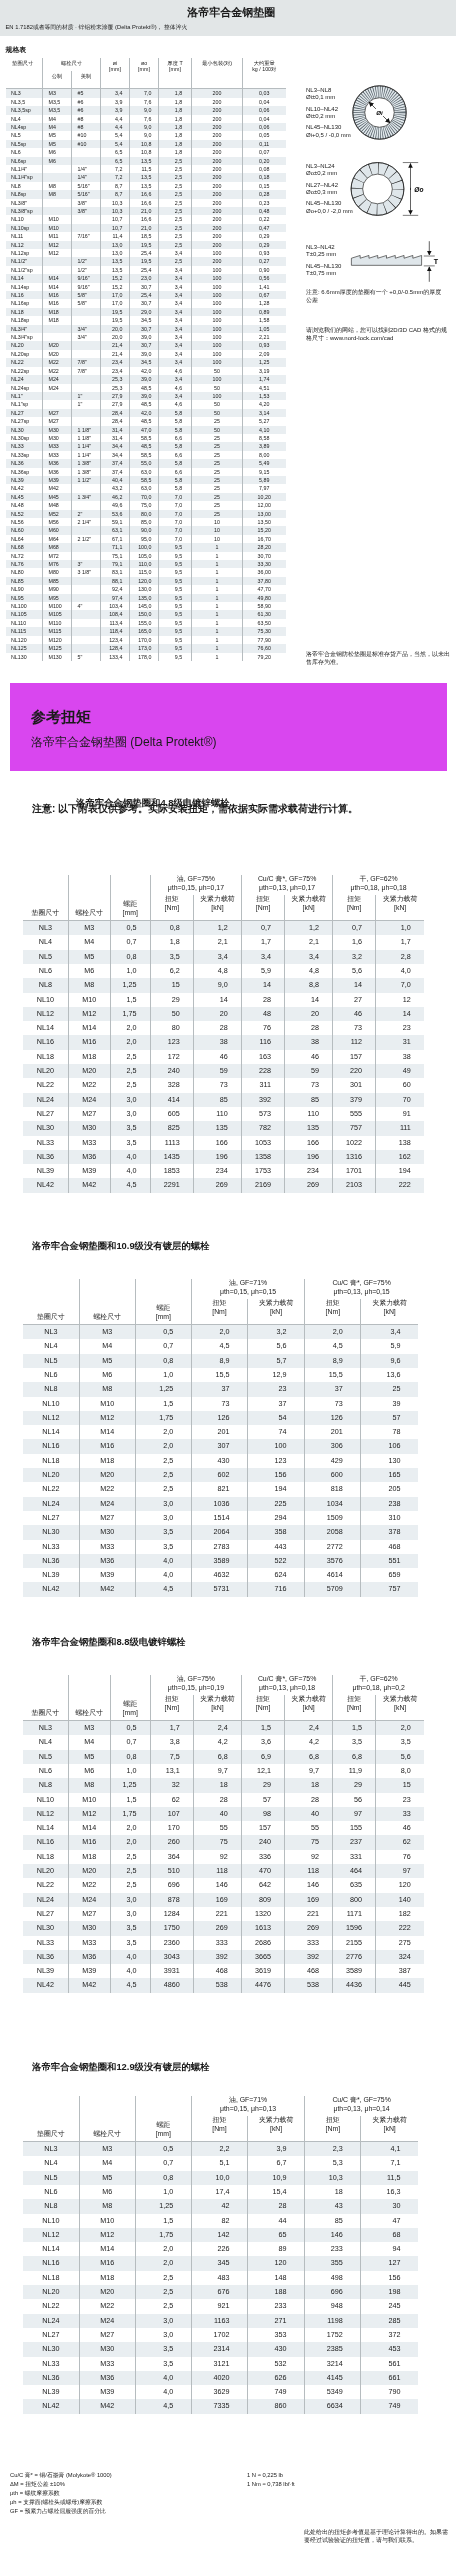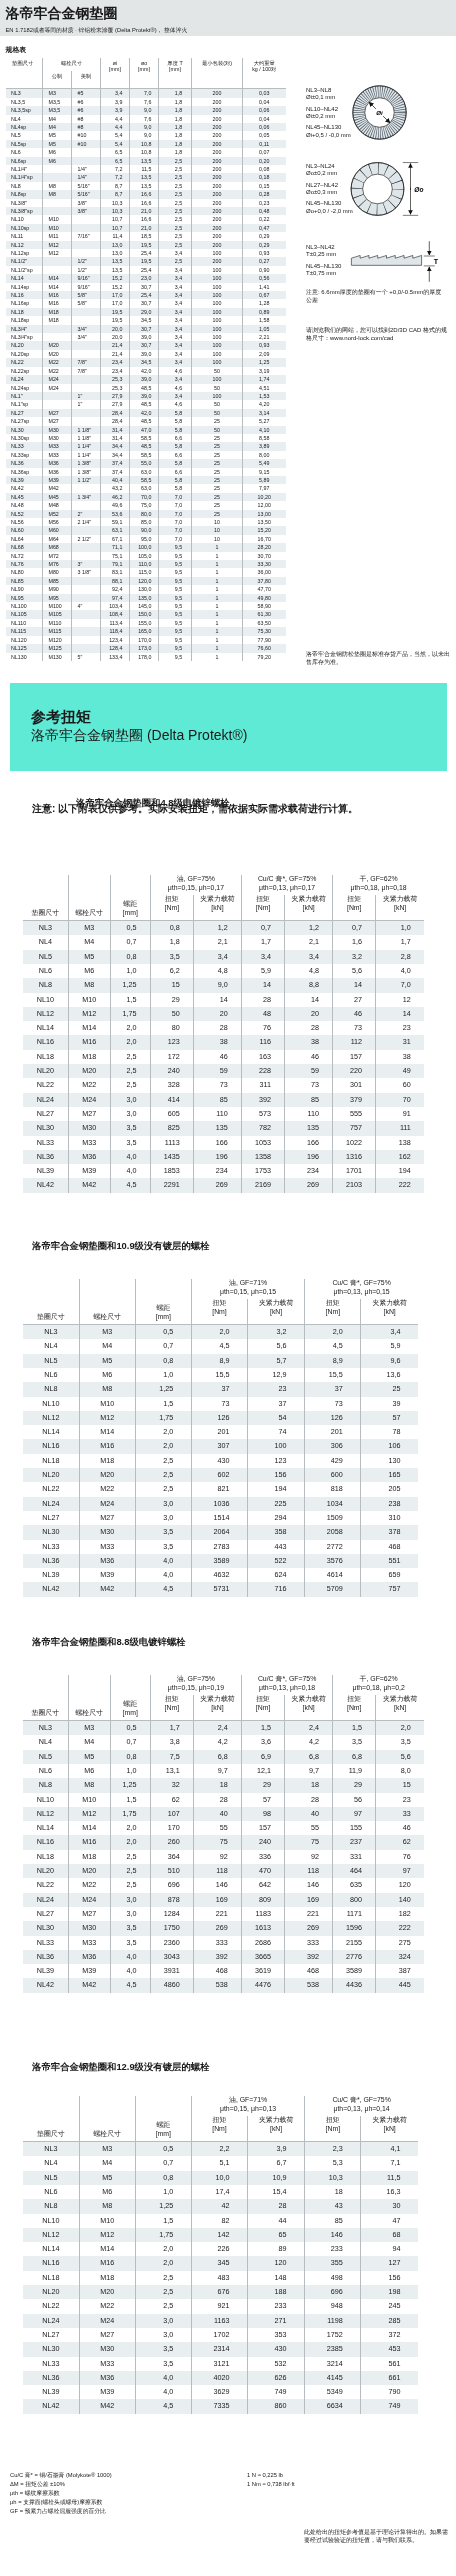--- a/index.html
+++ b/index.html
@@ -2,21 +2,21 @@
 <html style="font-size:8.8px"><head>
 <meta charset="utf-8">
 <style>
   html,body{margin:0;padding:0;background:#ffffff;}
   body{font-family:"Liberation Sans","DejaVu Sans",sans-serif;color:#1a1a1a;}
   .page{position:relative;width:457px;height:2576px;background:#fff;overflow:hidden;}
   .abs{position:absolute;}
 
   
   .band{left:0;top:0;width:457px;height:36px;background:#e2e6e7;box-sizing:border-box;padding:5px 0 0 5.5px;}
-  .band h1{margin:0;font-size:14px;font-weight:bold;}
+  .band h1{margin:0;font-size:11px;font-weight:bold;text-align:center;}
   .band .sub{margin-top:2.8px;font-size:5.8px;color:#222;}
 
   .sec-h{font-weight:bold;}
   #spec-heading{left:5.5px;top:45px;font-size:6.9px;}
 
   table{border-collapse:collapse;table-layout:fixed;}
   th,td{box-sizing:border-box;}
 
   
   .spec-table{left:5.5px;top:58px;width:279px;font-size:5.3px;}
@@ -32,23 +32,23 @@
   .spec-table tbody td:nth-child(4),.spec-table tbody td:nth-child(5){text-align:right;padding-right:6.6px;}
   .spec-table tbody td:nth-child(6){text-align:right;padding-right:8.8px;}
   .spec-table tbody tr:nth-child(odd){background:#e9eef1;}
 
   
   .tol-block{font-size:6px;line-height:7.4px;}
   .tol-block .gap{height:3.9px;}
   .note{font-size:6px;line-height:8px;}
 
   
-  .banner{left:10px;top:683px;width:437px;height:88px;background:#5eead4;box-sizing:border-box;padding:25px 0 0 21px;}
+  .banner{left:10px;top:683px;width:437px;height:88px;background:#d946ef;box-sizing:border-box;padding:25px 0 0 21px;}
   .banner h2{margin:0;font-size:15px;font-weight:bold;}
-  .banner .bsub{margin-top:0;font-size:14px;}
+  .banner .bsub{margin-top:7px;font-size:12px;}
   .notice{font-size:10px;font-weight:600;}
   .tq-title{font-size:9.4px;font-weight:bold;}
 
   .tq{font-size:7.2px;}
   .tq thead{border-bottom:0.6px solid #b6bcbf;}
   .tq thead th{font-weight:normal;font-size:6.9px;line-height:8.8px;text-align:center;vertical-align:bottom;padding:0 0 7.7px 0;}
   .tq thead tr.grp th{padding-bottom:2.2px;}
   .tq .vl{border-left:0.6px solid #b6bcbf;}
   .tq tbody td{height:14.3px;line-height:14.3px;padding:0;white-space:nowrap;overflow:hidden;}
   .tq tbody td:nth-child(n+2){border-left:0.6px solid #b6bcbf;}
@@ -1581,21 +1581,21 @@
           <td>169</td>
           <td>800</td>
           <td>140</td>
         </tr>
         <tr>
           <td>NL27</td>
           <td>M27</td>
           <td>3,0</td>
           <td>1284</td>
           <td>221</td>
-          <td>1183</td>
+          <td>1320</td>
           <td>221</td>
           <td>1171</td>
           <td>182</td>
         </tr>
         <tr>
           <td>NL30</td>
           <td>M30</td>
           <td>3,5</td>
           <td>1750</td>
           <td>269</td>

